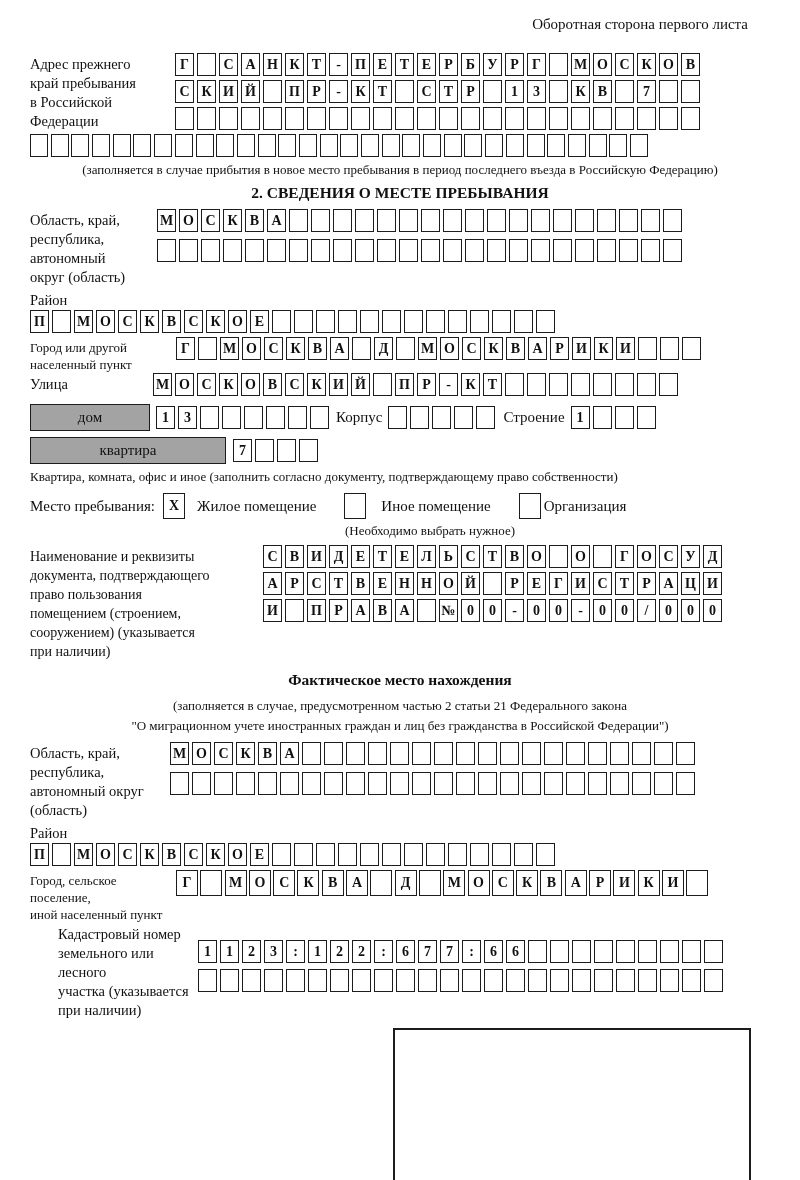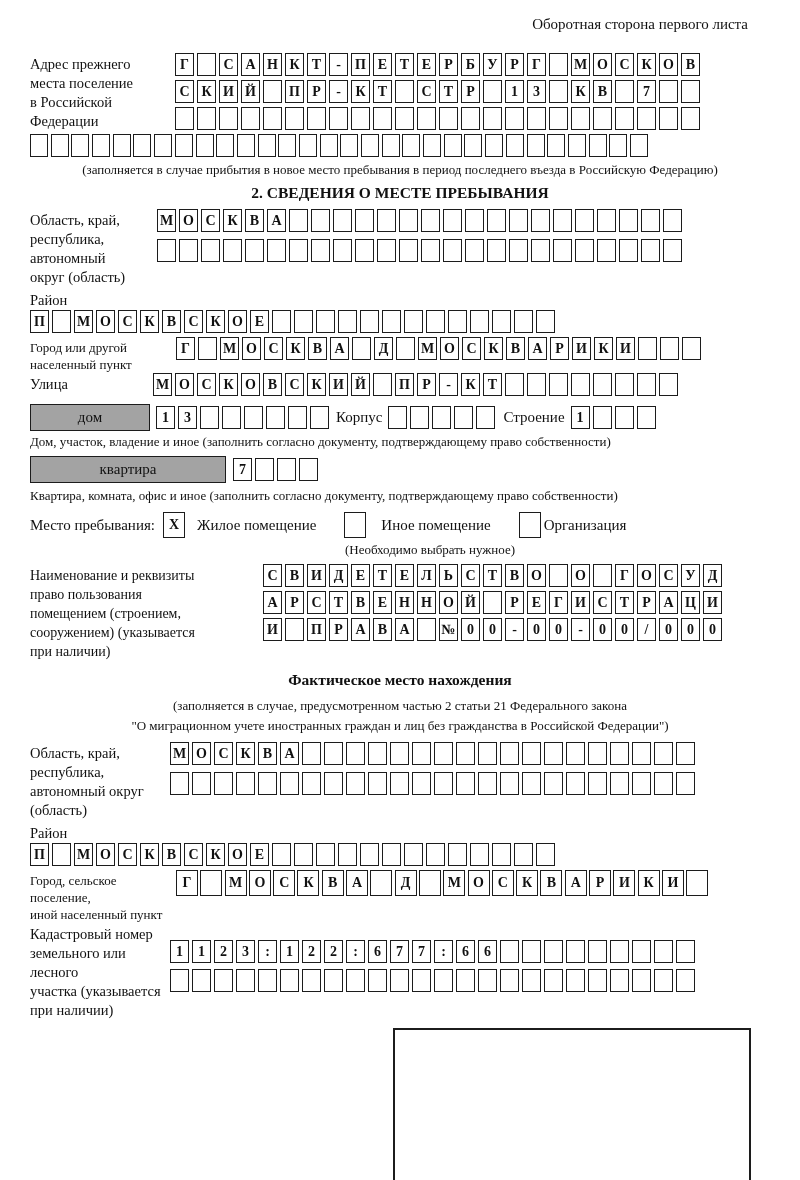--- a/index.html
+++ b/index.html
@@ -51,21 +51,21 @@
 </head>
 <body>
 
 <div class="page">
 
   <div class="corner">Оборотная сторона первого листа</div>
 
   <div class="fieldblock">
     <div class="lbl" style="width:145px;">
       <div>Адрес прежнего</div>
-      <div>места поселение</div>
+      <div>край пребывания</div>
       <div>в Российской</div>
       <div>Федерации</div>
     </div>
     <div class="rows">
       <div class="cellrow">
           <span class="cell">Г</span>
           <span class="cell"></span>
           <span class="cell">С</span>
           <span class="cell">А</span>
           <span class="cell">Н</span>
@@ -356,21 +356,20 @@
         <span class="cell"></span>
       </div>
     <div class="inline-lbl" style="margin:0 6px 0 5px;">Строение</div>
     <div class="cellrow" style="margin:0;">
         <span class="cell">1</span>
         <span class="cell"></span>
         <span class="cell"></span>
         <span class="cell"></span>
       </div>
   </div>
-  <div class="note mt2">Дом, участок, владение и иное (заполнить согласно документу, подтверждающему право собственности)</div>
 
   <div class="inline-row mt6">
     <div class="widebox" style="width:196px;">квартира</div>
     <div class="cellrow" style="margin:0 0 0 7px;">
         <span class="cell">7</span>
         <span class="cell"></span>
         <span class="cell"></span>
         <span class="cell"></span>
       </div>
   </div>
@@ -389,20 +388,21 @@
     <div class="cellrow cb" style="margin:0 0 0 28px;">
         <span class="cell"></span>
       </div>
     <div class="inline-lbl" style="">Организация</div>
   </div>
   <div class="note" style="margin-left:160px; width:480px; text-align:center; margin-top:3px;">(Необходимо выбрать нужное)</div>
 
   <div class="fieldblock mt6">
     <div class="lbl lbl-sm" style="width:233px; font-size:14px; line-height:19px;">
       <div>Наименование и реквизиты</div>
+      <div>документа, подтверждающего</div>
       <div>право пользования</div>
       <div>помещением (строением,</div>
       <div>сооружением) (указывается</div>
       <div>при наличии)</div>
     </div>
     <div class="rows">
       <div class="cellrow">
           <span class="cell">С</span>
           <span class="cell">В</span>
           <span class="cell">И</span>
@@ -598,21 +598,21 @@
         <span class="cell">А</span>
         <span class="cell">Р</span>
         <span class="cell">И</span>
         <span class="cell">К</span>
         <span class="cell">И</span>
         <span class="cell"></span>
       </div>
   </div>
 
   <div class="fieldblock">
-    <div class="lbl" style="width:140px;">
+    <div class="lbl" style="width:140px;margin-left:28px;">
       <div>Кадастровый номер</div>
       <div>земельного или лесного</div>
       <div>участка (указывается</div>
       <div>при наличии)</div>
     </div>
     <div class="rows" style="margin-top:17px;">
       <div class="cellrow" style="margin-bottom:6px;">
           <span class="cell">1</span>
           <span class="cell">1</span>
           <span class="cell">2</span>

